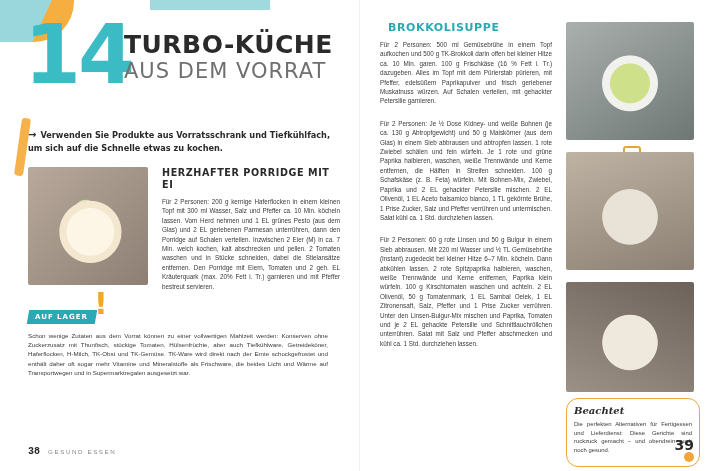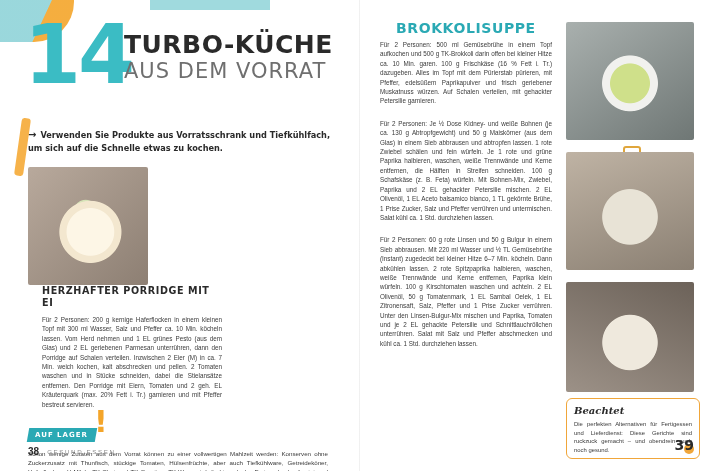--- a/index.html
+++ b/index.html
@@ -37,21 +37,21 @@
     letter-spacing:1px;color:#6f6f6f;
   }
   .intro{
     margin-top:14px;position:relative;
     font-family:"DejaVu Sans", sans-serif;
     font-weight:700;font-size:8.2px;line-height:13px;color:#2a2a2a;
     max-width:320px;
   }
   .intro .arrow{display:inline-block;color:#2a2a2a;margin-right:4px;font-size:10px;}
 
-  .left-columns{display:flex;margin-top:12px;flex-direction:column;}
+  .left-columns{display:flex;margin-top:12px;}
   .col-img{width:120px;flex:none;}
   .col-txt{width:180px;margin-left:14px;}
 
   .photo{
     background:#d8cfc6;border-radius:2px;position:relative;overflow:hidden;
   }
   .photo.porridge{
     height:118px;width:120px;
     background:
       radial-gradient(circle at 52% 55%, #fdf6e6 0 26%, rgba(253,246,230,0) 27%),
@@ -82,35 +82,35 @@
     position:absolute;left:66px;top:-16px;
     color:#f4a52a;font-family:"DejaVu Sans", sans-serif;
     font-weight:700;font-size:30px;line-height:30px;
   }
   .lager-txt{margin-top:7px;width:300px;font-size:6.2px;line-height:9.2px;text-align:justify;color:#3a3a3a;}
 
   .footer{
     position:absolute;left:28px;bottom:14px;display:flex;align-items:center;gap:8px;
   }
   .folio{
-    font-family:Liberation Sans, sans-serif;font-weight:700;font-size:10px;color:#2a2a2a;
+    font-family:Liberation Mono, monospace;font-weight:700;font-size:10px;color:#2a2a2a;
   }
   .footer-label{font-size:6.2px;letter-spacing:1.6px;color:#8a8a8a;}
   .footer-right{
     position:absolute;right:26px;bottom:18px;
     font-family:"DejaVu Sans", sans-serif;font-weight:700;font-size:14px;color:#2a2a2a;
   }
 
   
   .r-columns{display:flex;}
   .r-text{width:180px;}
   .r-imgs{width:128px;margin-left:14px;}
   .r-head{
     font-family:"DejaVu Sans", sans-serif;font-weight:700;
-    font-size:14px;letter-spacing:0.6px;color:#2aa9b4;margin:0 0 6px 16px;line-height:12px;
+    font-size:11px;letter-spacing:0.6px;color:#2aa9b4;margin:0 0 6px 8px;line-height:12px;
   }
   .r-block{margin-bottom:13px;}
 
   .photo.soup{
     height:118px;width:128px;margin-bottom:12px;
     background:
       radial-gradient(circle at 50% 52%, #cfe08a 0 22%, rgba(207,224,138,0) 23%),
       radial-gradient(circle at 50% 52%, #f1f1ee 0 31%, rgba(241,241,238,0) 32%),
       linear-gradient(145deg,#a9b0ae,#6f7775);
   }
@@ -129,22 +129,22 @@
       radial-gradient(circle at 45% 50%, #b4421f 0 11%, rgba(180,66,31,0) 12%),
       radial-gradient(circle at 62% 63%, #7fa03f 0 8%, rgba(127,160,63,0) 9%),
       linear-gradient(25deg,#9c9187,#6c6259);
   }
   .clip{
     position:absolute;left:50%;margin-left:-7px;top:-6px;width:14px;height:22px;
     border:2px solid #e0a63c;border-radius:3px;background:transparent;
   }
 
   .note-box{
-    margin-top:6px;width:118px;border:1px solid #f0a63a;border-radius:6px;
-    padding:6px 7px 4px 7px;position:relative;
+    margin-top:6px;width:118px;border:1px solid #f0a63a;border-radius:12px;
+    padding:6px 7px 12px 7px;position:relative;
   }
   .note-title{
     font-family:"DejaVu Serif", serif;font-style:italic;font-weight:700;
     font-size:10px;color:#2a2a2a;margin-bottom:4px;
   }
   .note-txt{font-size:5.9px;line-height:8.6px;color:#3a3a3a;text-align:justify;}
   .bulb{
     position:absolute;right:5px;bottom:4px;width:10px;height:10px;border-radius:50%;
     background:#f0a63a;
   }

